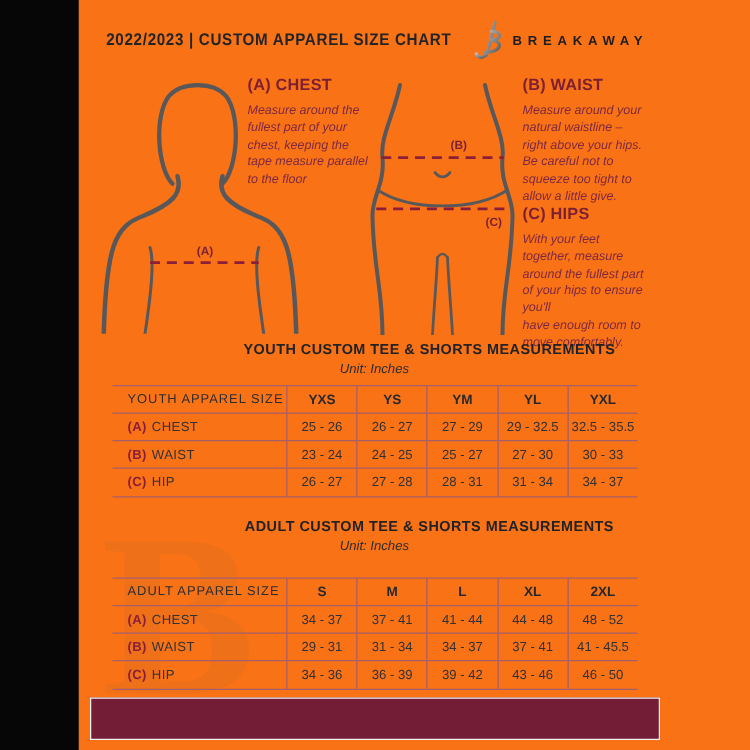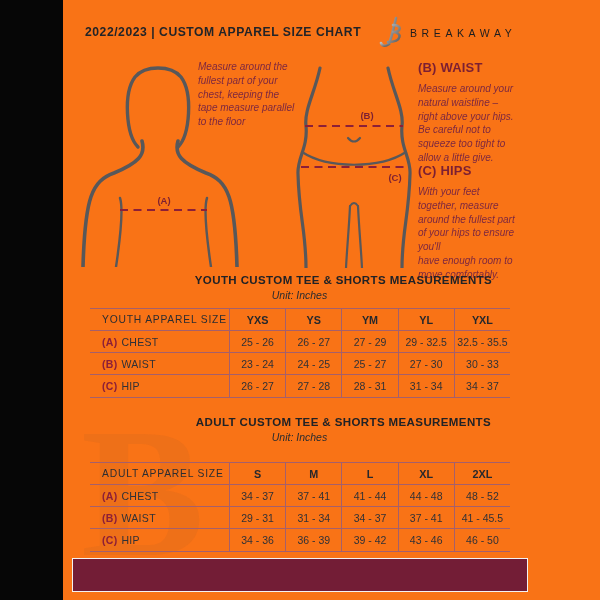--- a/index.html
+++ b/index.html
@@ -12,21 +12,21 @@
     background:#f97316;overflow:hidden;
   }
   
   .hdr-title{
     position:absolute;left:22px;top:24px;
     font-size:13.5px;font-weight:bold;color:#232428;letter-spacing:.6px;
     transform:scaleX(.9);transform-origin:left center;white-space:nowrap;
   }
   .logo{position:absolute;left:316px;top:16px;}
   .brand{
-    position:absolute;left:347px;top:27px;font-size:10.5px;font-weight:normal;
+    position:absolute;left:347px;top:27px;font-size:10.5px;font-weight:bold;
     color:#1d1d1f;letter-spacing:4.6px;white-space:nowrap;
   }
   
   .instr{position:absolute;}
   .instr h3{
     margin:0 0 7px 0;font-size:13px;font-weight:bold;color:#7c1f33;letter-spacing:.2px;
   }
   .instr p{
     margin:0;font-size:10px;font-style:italic;color:#7d2840;line-height:1.38;
     white-space:pre-line;
@@ -125,20 +125,21 @@
         <path d="M65 140 C 66 162 68 182 69 202" stroke-width="2.2"></path>
       </g>
       <path d="M12 60 H 110" stroke="#8c1f38" stroke-width="2.2" stroke-dasharray="8 5.5" fill="none"></path>
       <text x="74" y="53" text-anchor="middle" font-size="9.5" font-weight="bold" fill="#7c1f33">(B)</text>
       <path d="M8 101 H 114" stroke="#8c1f38" stroke-width="2.2" stroke-dasharray="8 5.5" fill="none"></path>
       <text x="102" y="115" text-anchor="middle" font-size="9.5" font-weight="bold" fill="#7c1f33">(C)</text>
     </svg>
   </div>
 
   <div class="instr blk-chest">
+    <h3>(A) CHEST</h3>
     <p>Measure around the
 fullest part of your
 chest, keeping the
 tape measure parallel
 to the floor</p>
   </div>
   <div class="instr blk-hips">
     <h3>(C) HIPS</h3>
     <p>With your feet
 together, measure

